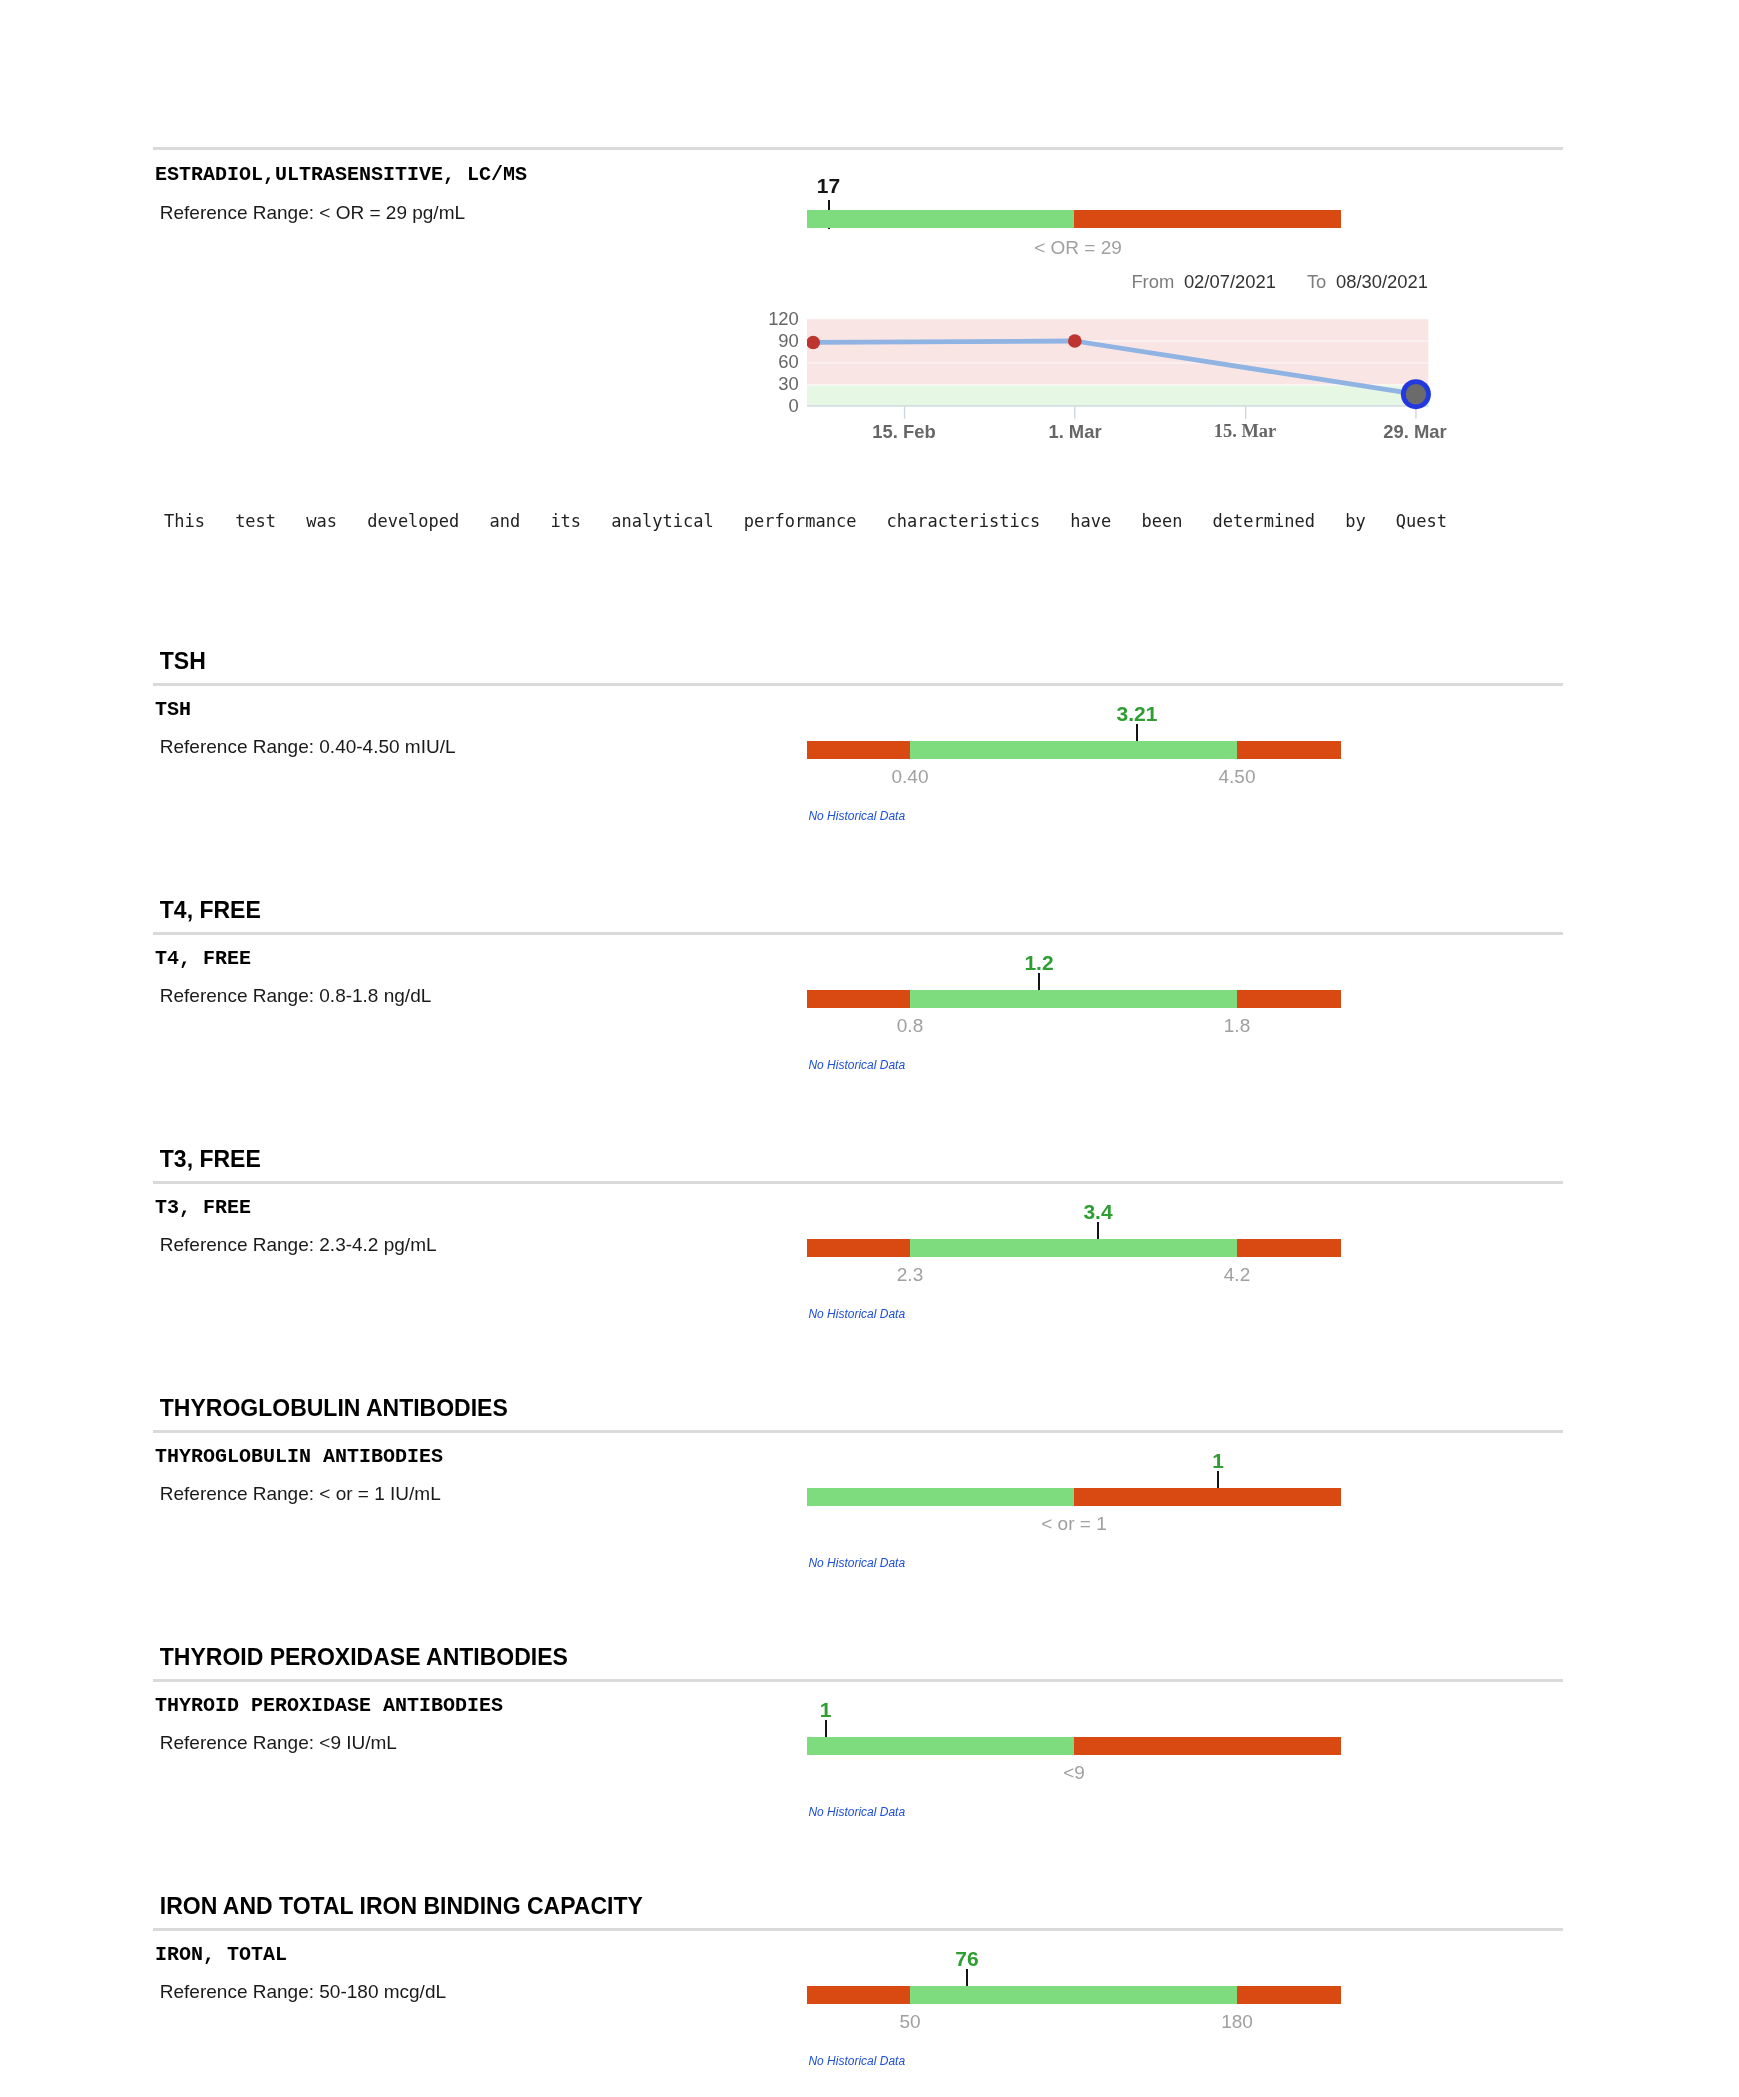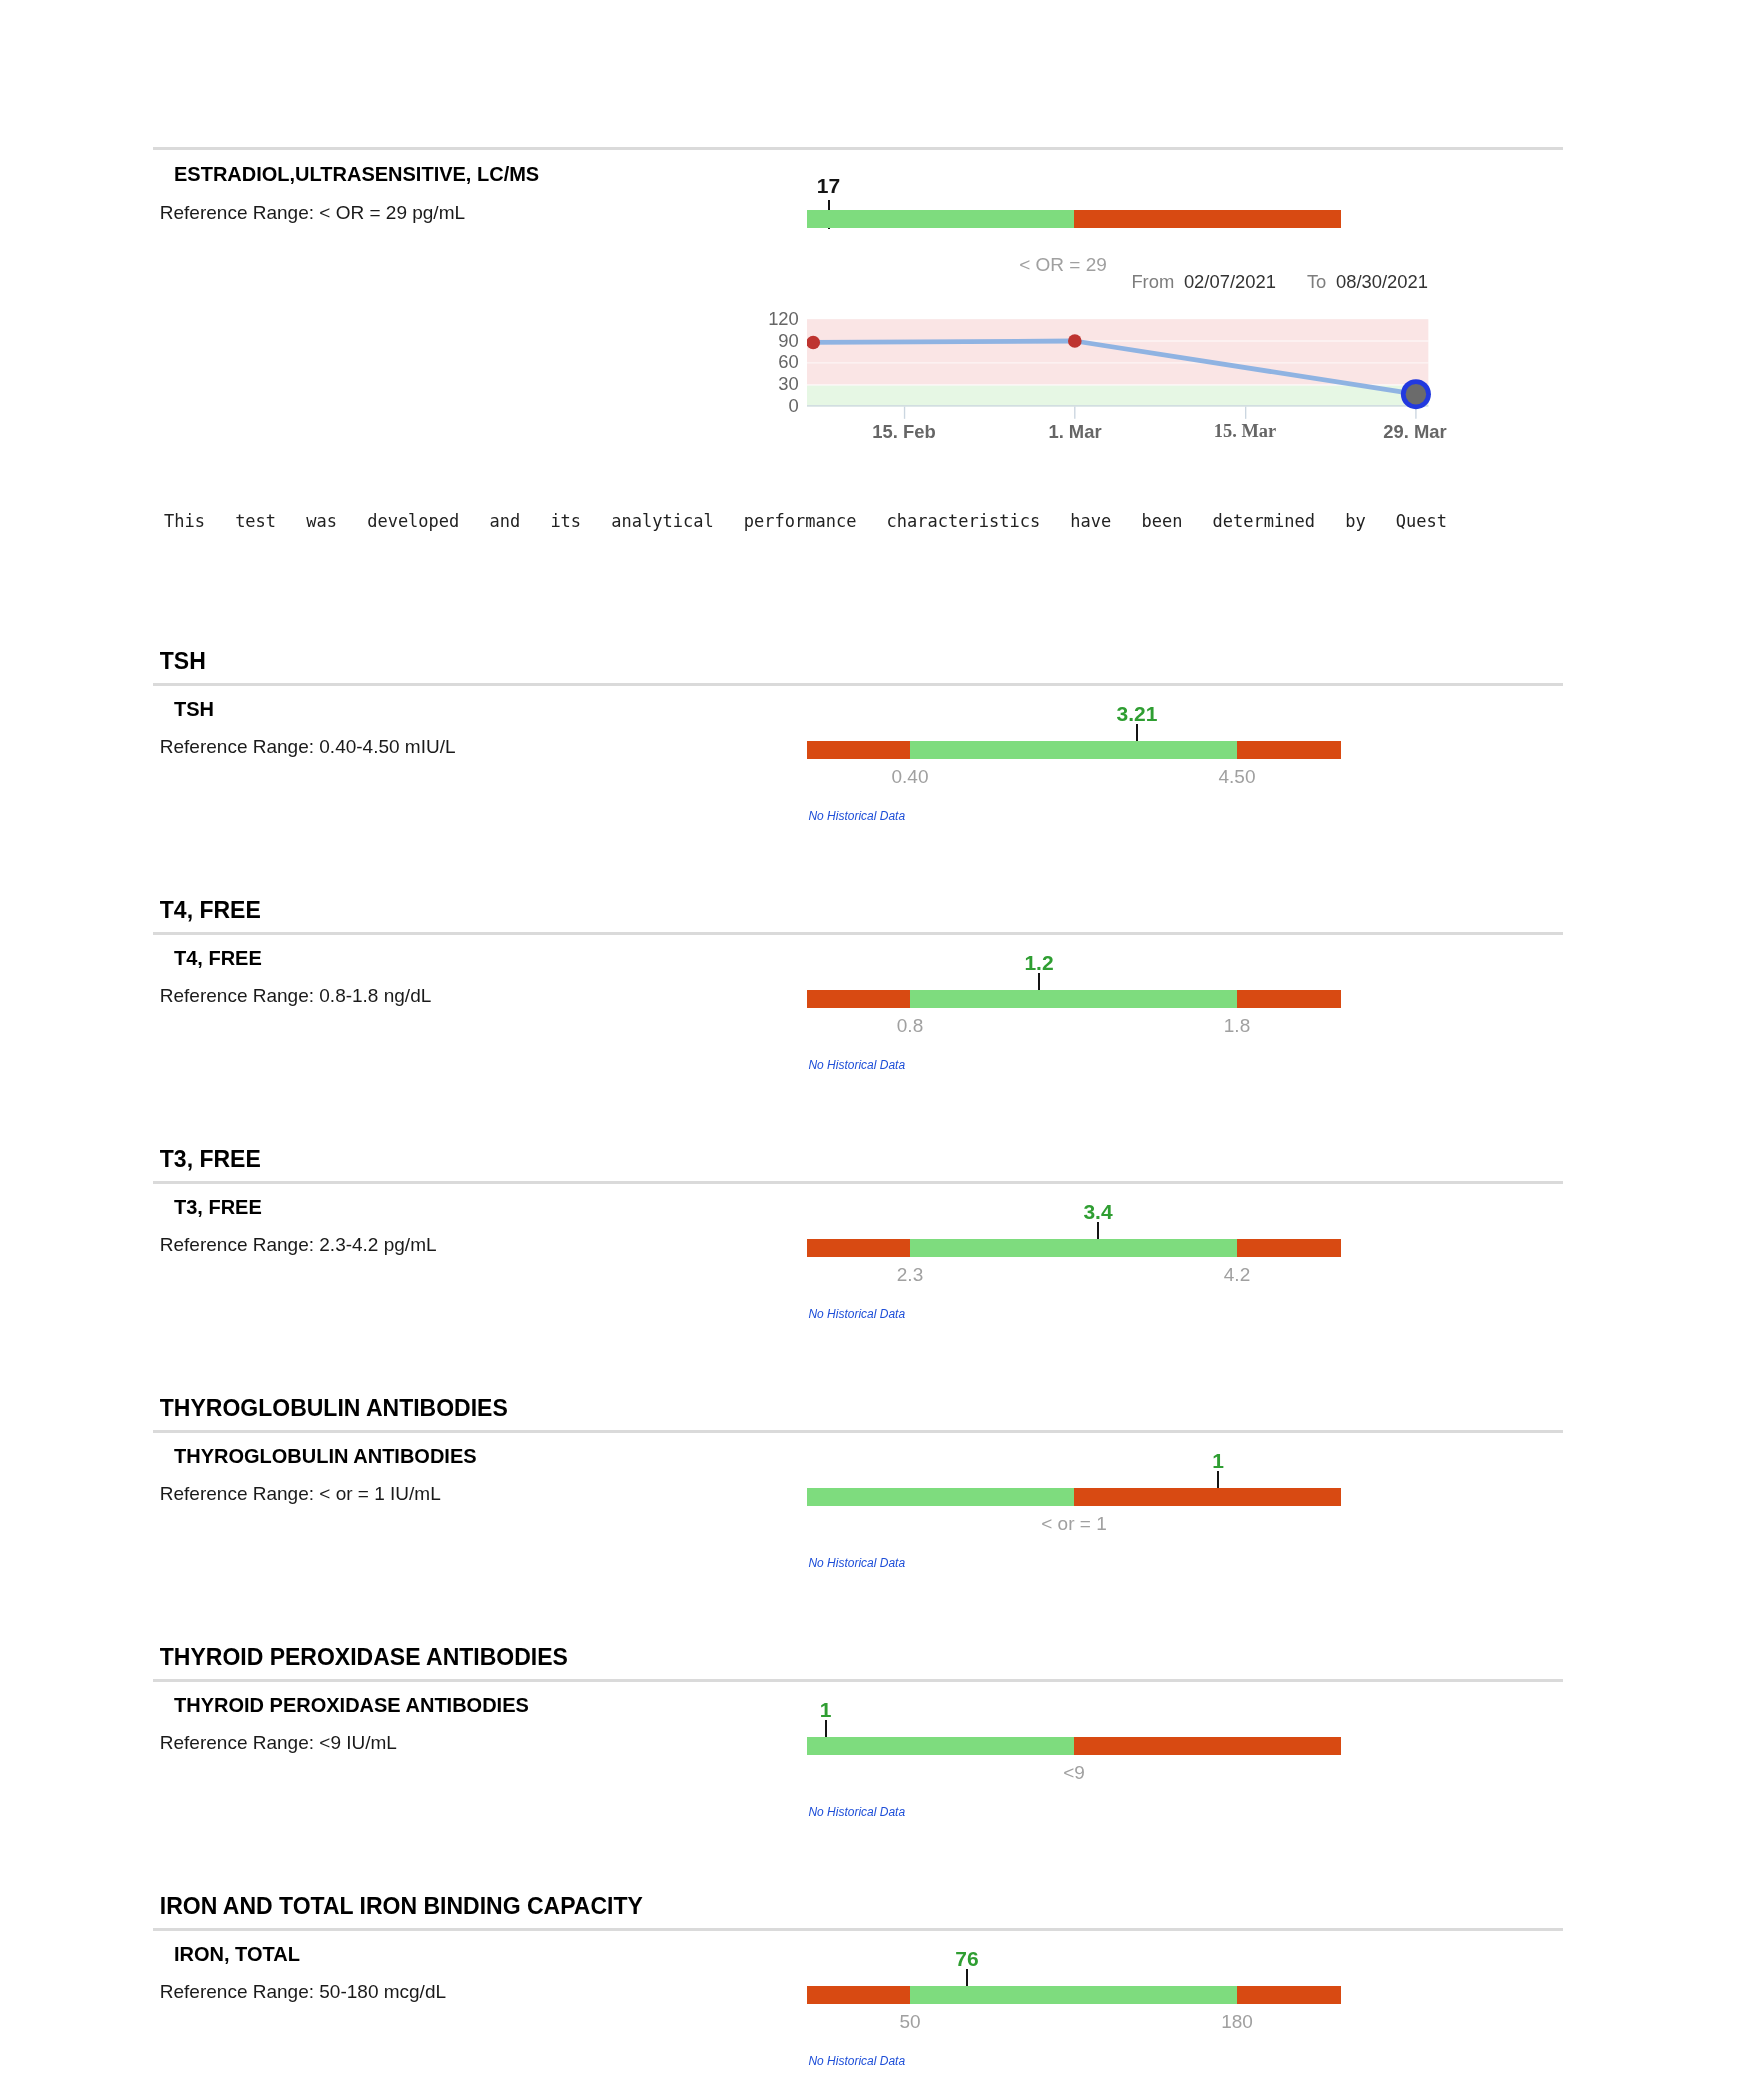--- a/index.html
+++ b/index.html
@@ -5,21 +5,21 @@
   html,body{margin:0;padding:0;background:#fff;}
   .page{position:relative;width:1740px;height:2097px;background:#ffffff;overflow:hidden;
         font-family:"Liberation Sans",sans-serif;color:#000;}
   #sections-root{position:absolute;left:153px;top:147px;width:1410px;}
   .section{position:relative;height:249px;}
   .section.first{height:498px;}
   .sec-heading{position:absolute;top:2.7px;left:6.8px;margin:0;font-size:23px;font-weight:bold;color:#000;}
   .divider{position:absolute;top:38px;left:0;width:100%;height:3.4px;background:#DADADA;}
   .section.first .divider{top:0;}
   .panel{position:absolute;left:0;top:0;right:0;bottom:0;}
-  .test-name{position:absolute;top:53px;left:21px;font-size:20px;font-weight:bold;white-space:nowrap;}
+  .test-name{position:absolute;top:53px;left:2px;font-size:20px;font-weight:bold;white-space:nowrap;font-family:Liberation Mono, monospace;}
   .section.first .test-name{top:15.7px;}
   .ref-range{position:absolute;top:91px;left:6.8px;font-size:19px;color:#1a1a1a;white-space:nowrap;}
   .section.first .ref-range{top:55px;}
   .graph{position:absolute;left:654px;top:0;width:689px;height:100%;}
   .value-label{position:absolute;top:57px;transform:translateX(-50%);font-size:21px;font-weight:bold;
                color:#2F9E32;white-space:nowrap;}
   .value-label.black{color:#141414;}
   .section.first .value-label{top:27px;}
   .tick{position:absolute;top:79px;width:2px;height:31px;background:#141414;margin-left:-0.7px;}
   .section.first .tick{top:53px;height:29px;}
@@ -57,21 +57,21 @@
       <div class="test-name">ESTRADIOL,ULTRASENSITIVE, LC/MS</div>
       <div class="ref-range">Reference Range: &lt; OR = 29 pg/mL</div>
       <div class="graph">
         <div class="value-label black" style="left: 21.4px;">17</div>
         <div class="tick" style="left: 21.4px;"></div>
         <div class="bar">
               <div class="seg" style="width: 50%; background: rgb(126, 220, 126);"></div>
               <div class="seg" style="width: 50%; background: rgb(216, 74, 18);"></div>
             </div>
         <div class="axis-labels">
-              <span class="axis-label" style="left: 256px; margin-top: 17px;">&lt; OR = 29</span>
+              <span class="axis-label" style="left: 271px;">&lt; OR = 29</span>
             </div>
         <div class="history-row">
           <span class="hl">From</span><span class="hd">02/07/2021</span><span class="hl to">To</span><span class="hd">08/30/2021</span>
         </div>
         <div class="chart">
               <svg width="635" height="100" viewBox="0 0 930 146">
                 <rect x="0" y="0" width="910" height="97.06666666666666" fill="#FAE5E5"></rect>
                 <rect x="0" y="97.06666666666666" width="910" height="30.933333333333337" fill="#E6F7E4"></rect>
                 <line x1="0" y1="32" x2="910" y2="32" stroke="#ffffff" stroke-width="2" opacity="0.6"></line>
                 <line x1="0" y1="64" x2="910" y2="64" stroke="#ffffff" stroke-width="2" opacity="0.6"></line>

